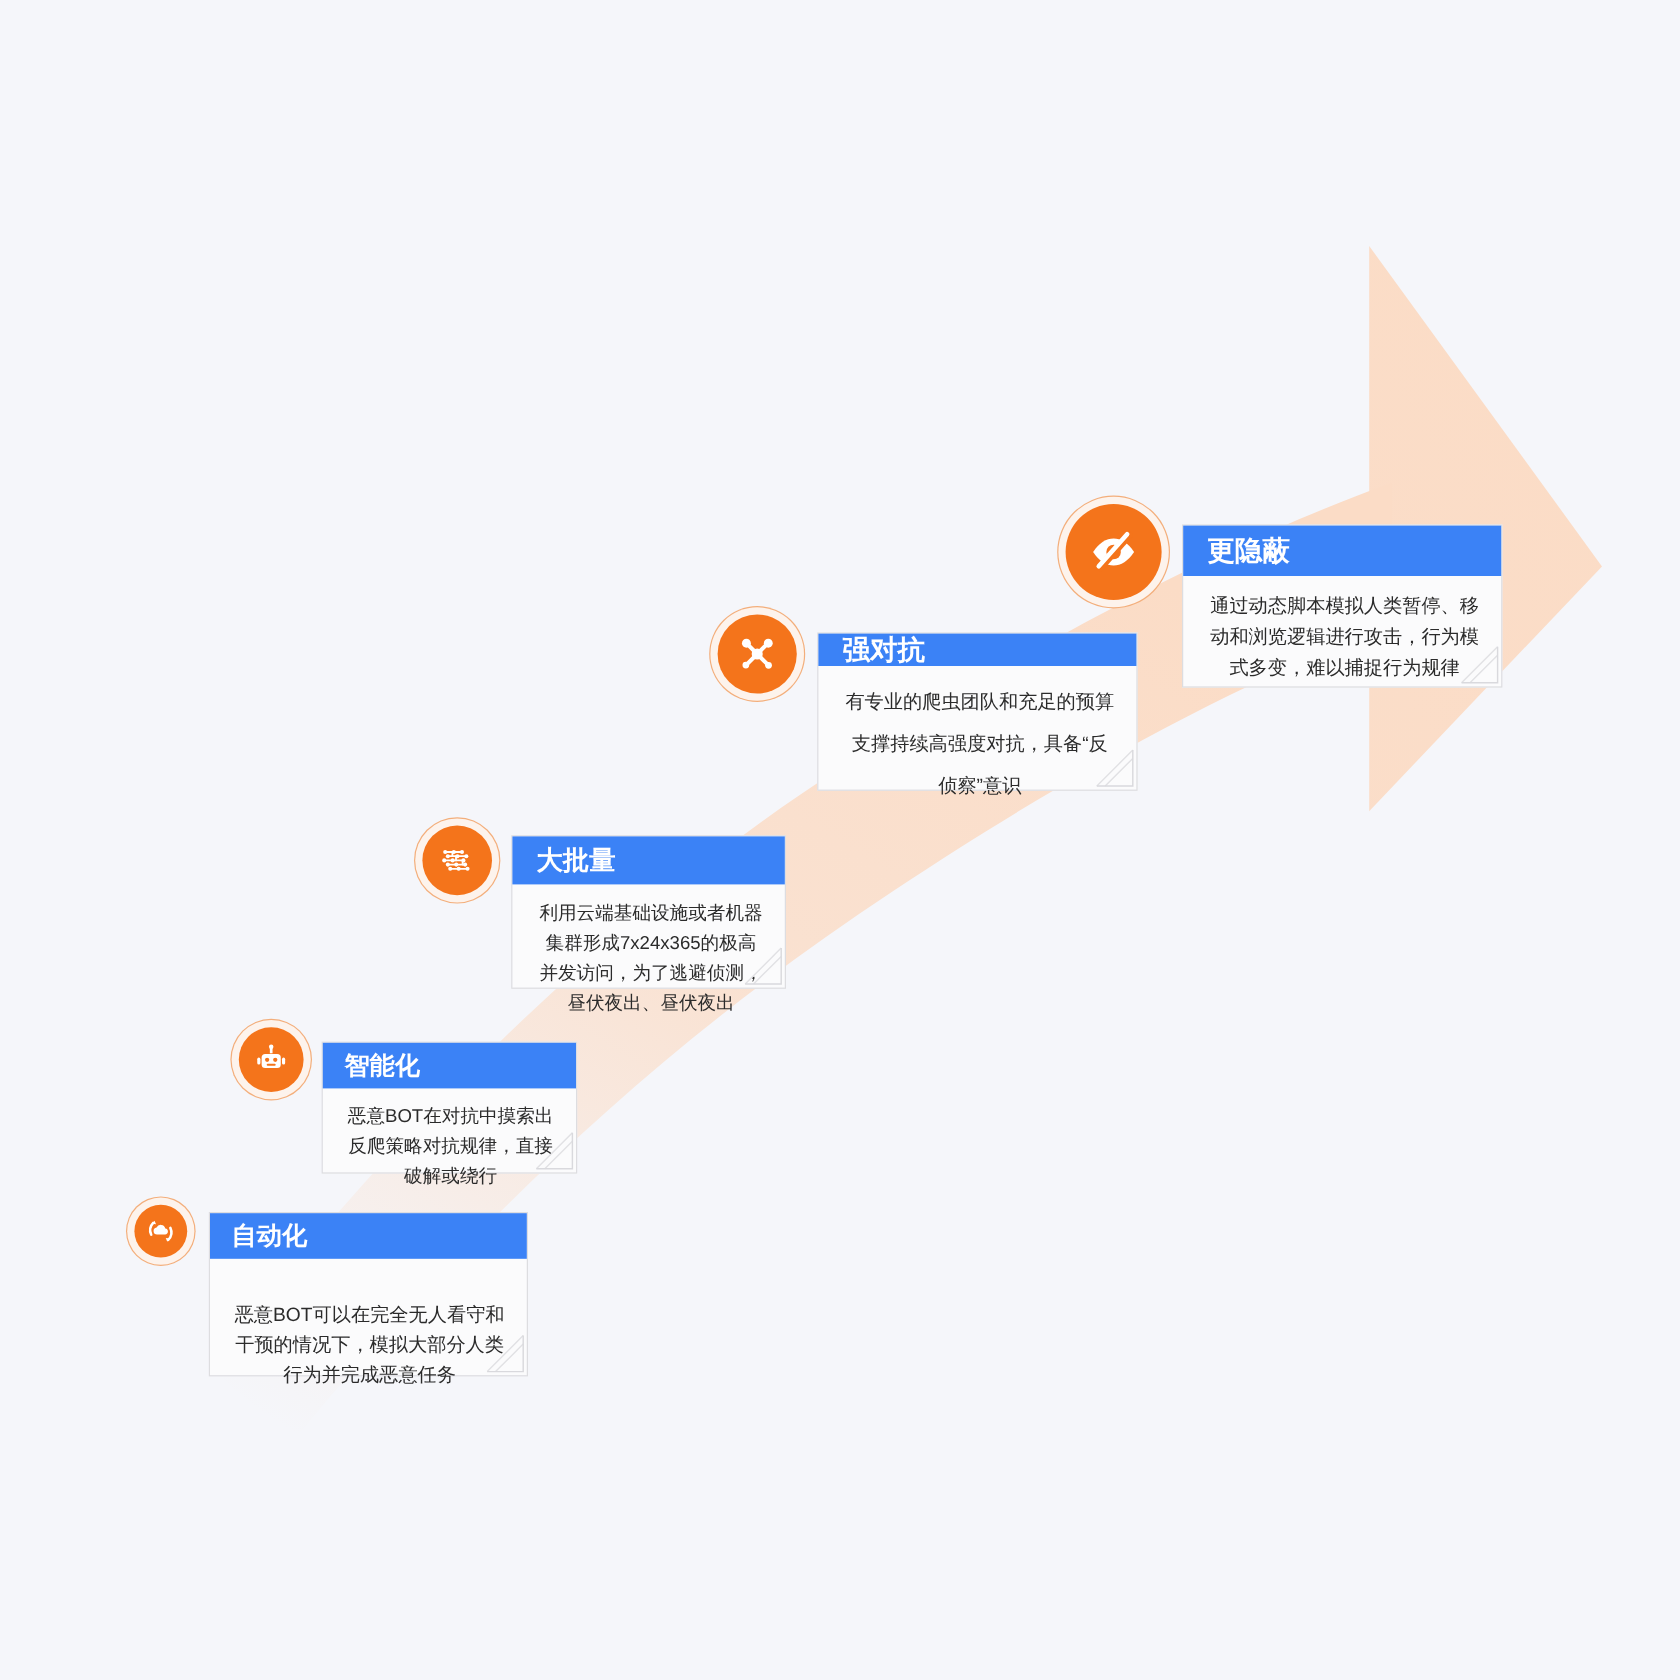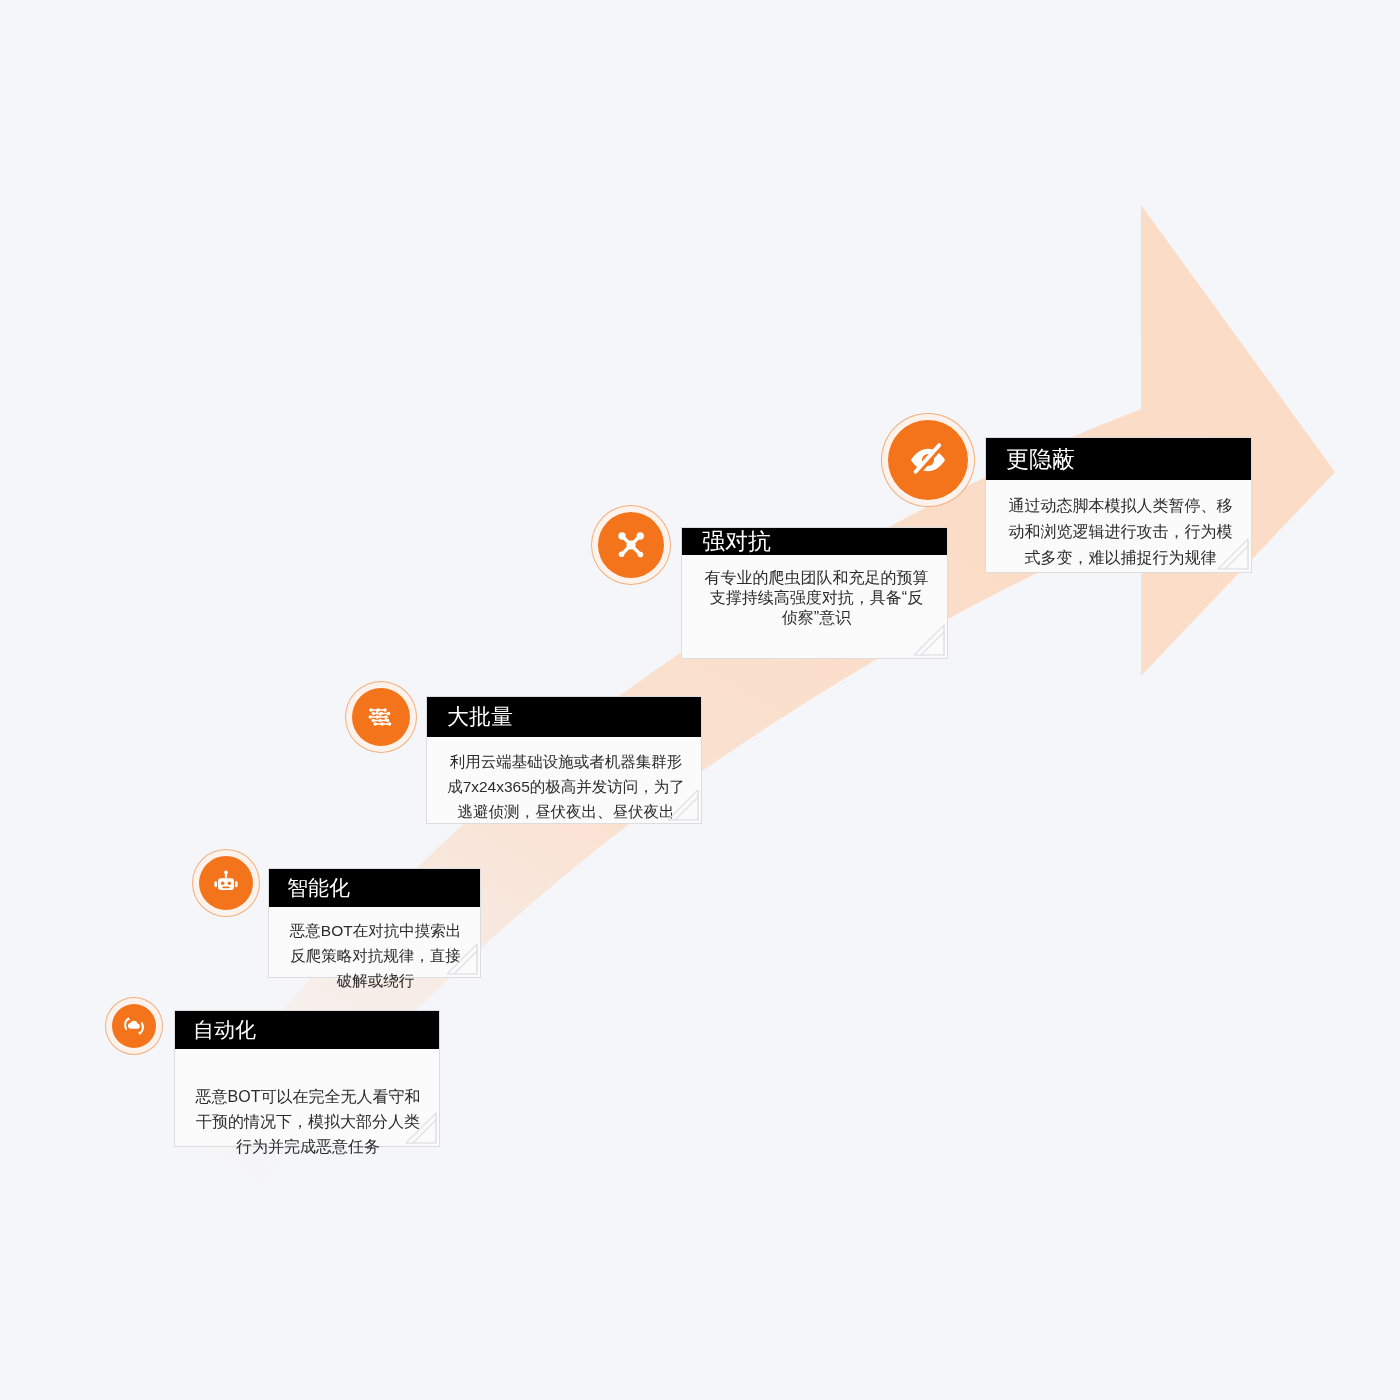--- a/index.html
+++ b/index.html
@@ -29,23 +29,23 @@
   .icon-badge svg{display:block;}
 
   .card{
     position:absolute;
     background:#FBFBFC;
     border:1px solid #DDDDE0;
     box-sizing:border-box;
     z-index:5;
   }
   .card-header{
-    background:#000000;
+    background:#3b82f6;
     color:#FFFFFF;
-    font-weight:normal;
+    font-weight:bold;
     display:flex;align-items:center;
     box-sizing:border-box;
   }
   .card-body{
     color:#2B2B2B;
     box-sizing:border-box;
     white-space:pre-line;
     text-align:center;
   }
   .corner-fold{
@@ -59,28 +59,28 @@
   .s1 .card{left:174px;top:1010px;width:266px;height:137px;}
   .s1 .card-header{height:38px;padding-left:18px;font-size:21px;}
   .s1 .card-body{padding:11px 16px 0 18px;font-size:16px;line-height:25px;margin-top:24px;}
   .s1 .icon-badge{left:112px;top:1004px;width:44px;height:44px;}
 
   .s2 .card{left:268px;top:868px;width:213px;height:110px;}
   .s2 .card-header{height:38px;padding-left:18px;font-size:21px;}
   .s2 .card-body{padding:11px 16px 0 18px;font-size:15.5px;line-height:25px;}
   .s2 .icon-badge{left:199px;top:856px;width:54px;height:54px;}
 
-  .s3 .card{left:426px;top:696px;width:276px;height:128px;}
+  .s3 .card{left:426px;top:696px;width:229px;height:128px;}
   .s3 .card-header{height:40px;padding-left:20px;font-size:22px;}
   .s3 .card-body{padding:12px 16px 0 20px;font-size:15.5px;line-height:25px;}
   .s3 .icon-badge{left:352px;top:688px;width:58px;height:58px;}
 
   .s4 .card{left:681px;top:527px;width:267px;height:132px;}
   .s4 .card-header{height:27px;padding-left:20px;font-size:23px;}
-  .s4 .card-body{padding:13px 16px 0 20px;font-size:16px;line-height:20px;}
+  .s4 .card-body{padding:13px 16px 0 20px;font-size:16px;line-height:35px;}
   .s4 .icon-badge{left:598px;top:512px;width:66px;height:66px;}
 
   .s5 .card{left:985px;top:437px;width:267px;height:136px;}
   .s5 .card-header{height:42px;padding-left:20px;font-size:23px;}
   .s5 .card-body{padding:13px 16px 0 20px;font-size:16px;line-height:26px;}
   .s5 .icon-badge{left:888px;top:420px;width:80px;height:80px;}
 </style>
 </head>
 <body>
 

